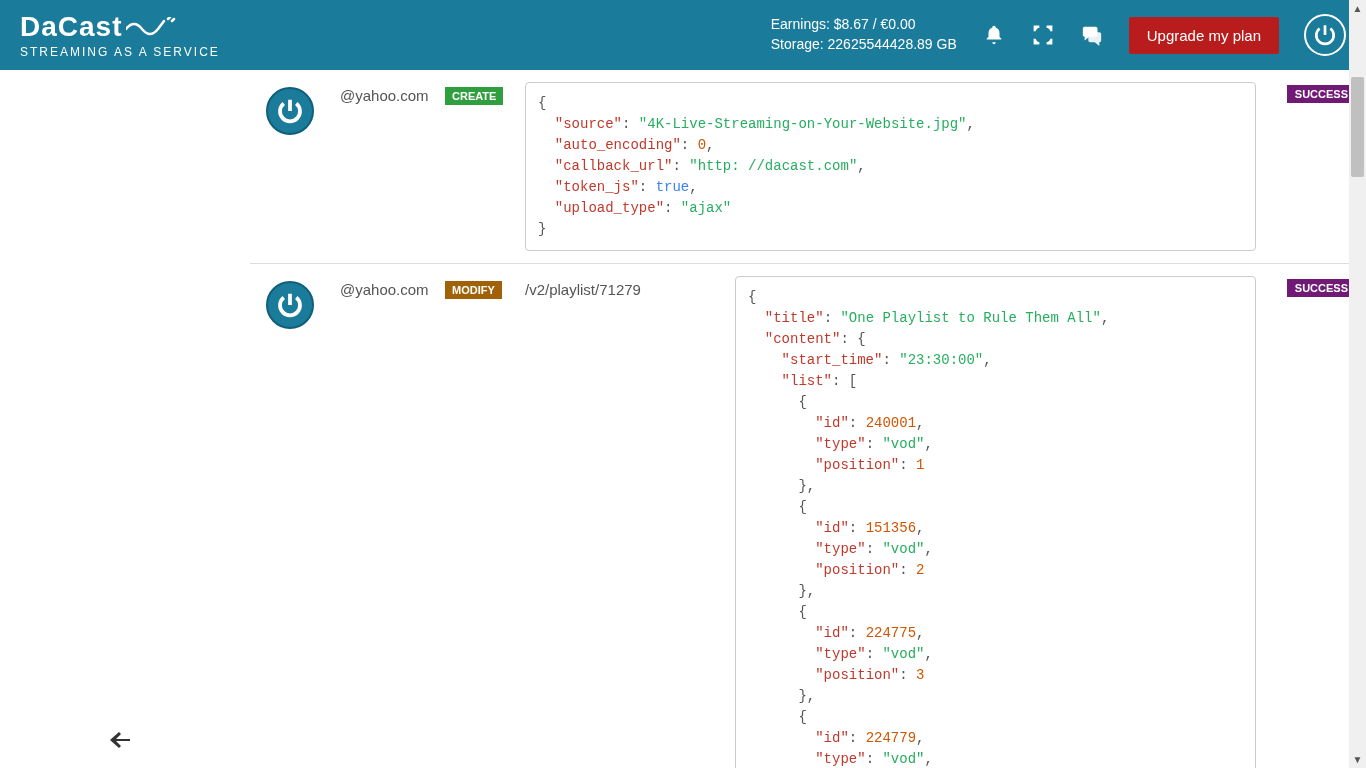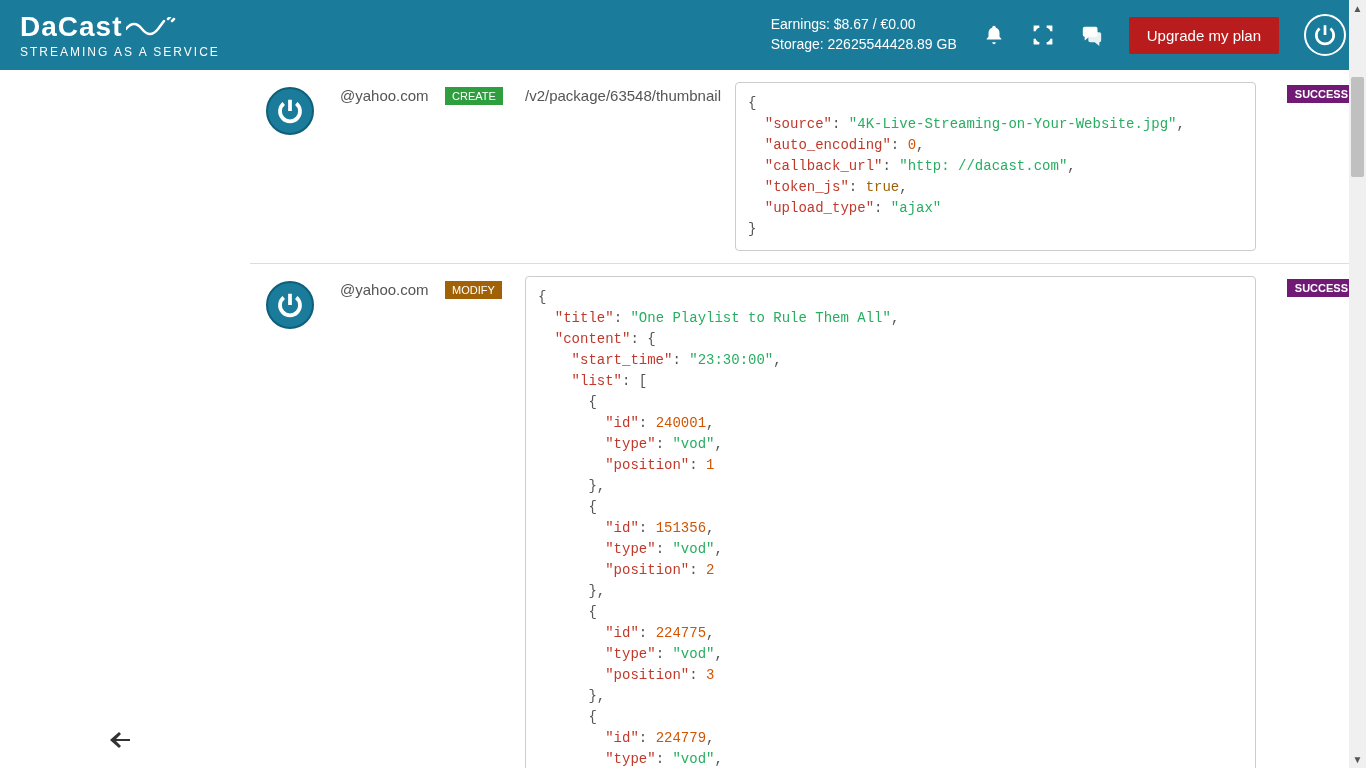--- a/index.html
+++ b/index.html
@@ -13,33 +13,33 @@
 .earnings-block{font-size:14px;line-height:1.4}
 .icon-btn{width:24px;height:24px;display:flex;align-items:center;justify-content:center;cursor:pointer}
 .icon-svg{fill:#fff}
 .upgrade-btn{background:#b91c1c;color:#fff;border:none;padding:10px 18px;font-size:15px;cursor:pointer;border-radius:2px}
 .power-circle{width:42px;height:42px;border:2px solid #fff;border-radius:50%;display:flex;align-items:center;justify-content:center;cursor:pointer}
 .content{margin-left:240px;padding:0 10px}
 .row{display:flex;border-bottom:1px solid #ddd;padding:12px 0;align-items:flex-start;gap:10px}
 .avatar-col{width:80px;display:flex;justify-content:center;padding-top:5px}
 .avatar{width:48px;height:48px;border-radius:50%;background:#1b7b9a;display:flex;align-items:center;justify-content:center;border:2px solid #0d5f7a;position:relative}
 .email-col{width:95px;font-size:15px;color:#555;padding-top:5px;white-space:nowrap;overflow:hidden}
-.op-badge{color:#fff;font-size:11px;font-weight:normal;padding:3px 7px;display:inline-block}
+.op-badge{color:#fff;font-size:11px;font-weight:bold;padding:3px 7px;display:inline-block}
 .op-create{background:#2e9e3f}
 .op-modify{background:#a16207}
 .op-col{width:70px;padding-top:4px}
 .path-col{width:200px;font-size:15px;color:#555;padding-top:5px}
 .json-col{flex:1;min-width:0}
 .json-box{border:1px solid #ccc;border-radius:4px;padding:10px 12px;font-family:"Courier New",monospace;font-size:14px;line-height:1.5;background:#fff;overflow:auto}
 .status-col{width:90px;text-align:right;padding-top:2px}
 .status-badge{background:#701a75;color:#fff;font-size:11px;font-weight:bold;padding:3px 8px;display:inline-block}
 .j-key{color:#c0392b}
 .j-str{color:#27ae60}
 .j-num{color:#d35400}
-.j-bool{color:#a16207}
+.j-bool{color:#3b82f6}
 .j-punc{color:#555}
 .back-arrow{position:fixed;bottom:15px;left:110px;font-size:20px;color:#333;cursor:pointer}
 .scrollbar-sim{position:fixed;right:0;top:0;width:17px;height:100%;background:#f0f0f0}
 .sb-track{position:absolute;top:17px;bottom:17px;left:0;right:0;background:#f0f0f0}
 .sb-thumb{position:absolute;left:2px;right:2px;top:60px;height:100px;background:#c0c0c0;border-radius:2px}
 .sb-arrow{position:absolute;left:0;right:0;height:17px;display:flex;align-items:center;justify-content:center;font-size:10px;color:#555}
 .sb-up{top:0}.sb-down{bottom:0}
 </style>
 </head>
 <body>
@@ -90,21 +90,20 @@
     <div class="row">
       <div class="avatar-col">
         <div class="avatar">
           <svg width="30" height="30" viewBox="0 0 24 24" fill="none" stroke="#fff" stroke-width="3">
             <path d="M12 3v9M7 6a8 8 0 1010 0"></path>
           </svg>
         </div>
       </div>
       <div class="email-col">@yahoo.com</div>
       <div class="op-col"><span class="op-badge op-create">CREATE</span></div>
-      <div class="path-col">/v2/package/63548/thumbnail</div>
       <div class="json-col">
         <pre class="json-box"><span class="j-punc">{</span>
   <span class="j-key">"source"</span><span class="j-punc">:</span> <span class="j-str">"4K-Live-Streaming-on-Your-Website.jpg"</span><span class="j-punc">,</span>
   <span class="j-key">"auto_encoding"</span><span class="j-punc">:</span> <span class="j-num">0</span><span class="j-punc">,</span>
   <span class="j-key">"callback_url"</span><span class="j-punc">:</span> <span class="j-str">"http: //dacast.com"</span><span class="j-punc">,</span>
   <span class="j-key">"token_js"</span><span class="j-punc">:</span> <span class="j-bool">true</span><span class="j-punc">,</span>
   <span class="j-key">"upload_type"</span><span class="j-punc">:</span> <span class="j-str">"ajax"</span>
 <span class="j-punc">}</span></pre>
       </div>
       <div class="status-col"><span class="status-badge">SUCCESS</span></div>
@@ -112,20 +111,21 @@
     <div class="row">
       <div class="avatar-col">
         <div class="avatar">
           <svg width="30" height="30" viewBox="0 0 24 24" fill="none" stroke="#fff" stroke-width="3">
             <path d="M12 3v9M7 6a8 8 0 1010 0"></path>
           </svg>
         </div>
       </div>
       <div class="email-col">@yahoo.com</div>
       <div class="op-col"><span class="op-badge op-modify">MODIFY</span></div>
+      <div class="path-col">/v2/playlist/71279</div>
       <div class="json-col">
         <pre class="json-box"><span class="j-punc">{</span>
   <span class="j-key">"title"</span><span class="j-punc">:</span> <span class="j-str">"One Playlist to Rule Them All"</span><span class="j-punc">,</span>
   <span class="j-key">"content"</span><span class="j-punc">:</span> <span class="j-punc">{</span>
     <span class="j-key">"start_time"</span><span class="j-punc">:</span> <span class="j-str">"23:30:00"</span><span class="j-punc">,</span>
     <span class="j-key">"list"</span><span class="j-punc">:</span> <span class="j-punc">[</span>
       <span class="j-punc">{</span>
         <span class="j-key">"id"</span><span class="j-punc">:</span> <span class="j-num">240001</span><span class="j-punc">,</span>
         <span class="j-key">"type"</span><span class="j-punc">:</span> <span class="j-str">"vod"</span><span class="j-punc">,</span>
         <span class="j-key">"position"</span><span class="j-punc">:</span> <span class="j-num">1</span>

